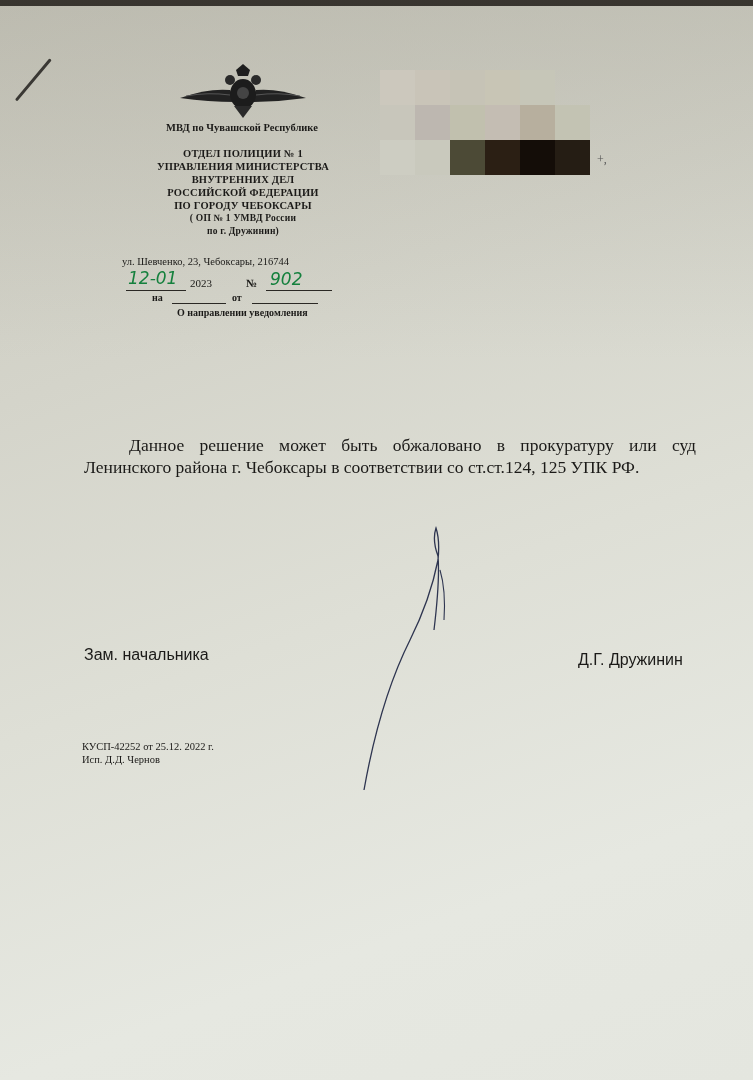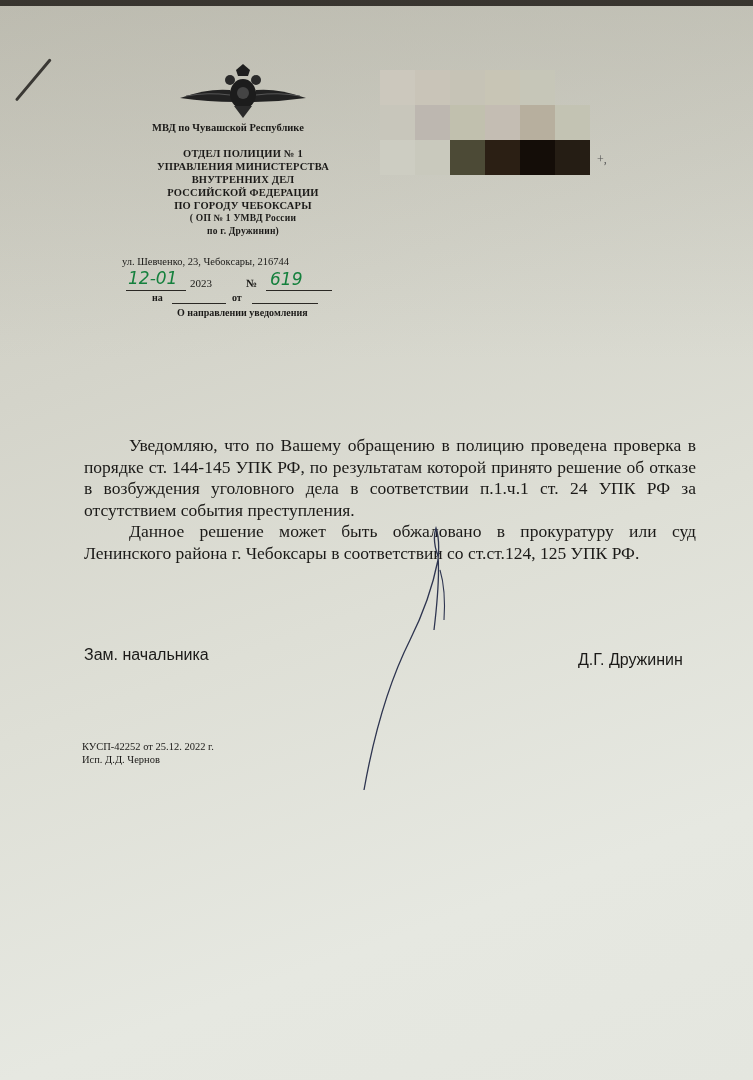--- a/index.html
+++ b/index.html
@@ -8,21 +8,21 @@
       background: linear-gradient(160deg, #c9c8bd 0%, #d4d4ca 30%, #dedfd6 55%, #e6e8e1 80%, #e4e6df 100%);
       font-family: "Liberation Serif", serif; color: #1b1a18;
     }
     .top-edge { position: absolute; left: 0; top: 0; width: 753px; height: 6px; background: #1a1613; }
     .shade { position: absolute; left: 0; top: 0; width: 753px; height: 360px;
       background: linear-gradient(180deg, rgba(150,148,135,0.25), rgba(150,148,135,0)); pointer-events: none; }
     .staple { position: absolute; left: 16px; top: 54px; width: 54px; height: 3px; background: #3a3834;
       transform: rotate(-50deg); transform-origin: left center; border-radius: 2px; top: 99px; }
     .header { position: absolute; left: 118px; top: 62px; width: 250px; text-align: center; font-weight: bold; }
     .emblem { display: block; margin: 0 auto 0 auto; width: 130px; height: 60px; }
-    .ministry { font-size: 10.5px; margin-top: 0px; margin-left: 34px; text-align: left; }
+    .ministry { font-size: 10.5px; margin-top: 0px; margin-left: 48px; text-align: left; }
     .dept { font-size: 10.5px; line-height: 13px; margin-top: 14px; letter-spacing: 0.2px; }
     .dept div { white-space: nowrap; }
     .address { position: absolute; left: 122px; top: 256px; font-size: 10.5px; font-weight: normal; }
     .date-row { position: absolute; left: 120px; top: 274px; font-size: 11px; width: 230px; height: 20px; }
     .handwritten { font-family: "DejaVu Sans", sans-serif; font-style: italic; color: #15803d; font-size: 17px; position: absolute; }
     .blank-line { position: absolute; border-bottom: 1px solid #2a2824; }
     .ref-row { position: absolute; left: 152px; top: 292px; font-size: 10px; font-weight: bold; width: 200px; height: 14px; }
     .subject { position: absolute; left: 177px; top: 307px; font-size: 10px; font-weight: bold; white-space: nowrap; }
     .redact { position: absolute; left: 380px; top: 70px; width: 300px; height: 110px; }
     .redact span { position: absolute; width: 35px; height: 35px; }
@@ -65,21 +65,21 @@
   </div>
 </div>
 
 <div class="address">ул. Шевченко, 23,  Чебоксары, 216744</div>
 
 <div class="date-row">
   <span class="handwritten" style="left:8px; top:-6px;">12-01</span>
   <div class="blank-line" style="left:6px; top:16px; width:60px;"></div>
   <span style="position:absolute; left:70px; top:3px;">2023</span>
   <span style="position:absolute; left:126px; top:3px; font-weight:bold;">№</span>
-  <span class="handwritten" style="left:150px; top:-5px;">619</span>
+  <span class="handwritten" style="left:150px; top:-5px;">902</span>
   <div class="blank-line" style="left:146px; top:16px; width:66px;"></div>
 </div>
 
 <div class="ref-row">
   <span style="position:absolute; left:0; top:0;">на</span>
   <div class="blank-line" style="left:20px; top:11px; width:54px;"></div>
   <span style="position:absolute; left:80px; top:0;">от</span>
   <div class="blank-line" style="left:100px; top:11px; width:66px;"></div>
 </div>
 
@@ -100,21 +100,20 @@
   <span style="left:0; top:70px; background:#cdcdc2;"></span>
   <span style="left:35px; top:70px; background:#c9c9bd;"></span>
   <span style="left:70px; top:70px; background:#4c4a36;"></span>
   <span style="left:105px; top:70px; background:#2b1f14;"></span>
   <span style="left:140px; top:70px; background:#140d08;"></span>
   <span style="left:175px; top:70px; background:#251d14;"></span>
 </div>
 <div class="comma">+,</div>
 
 <div class="body-text">
-  <p>Уведомляю, что по Вашему обращению в полицию проведена проверка в порядке  ст. 144-145 УПК РФ, по результатам которой принято решение об отказе в возбуждения уголовного дела  в соответствии п.1.ч.1 ст. 24 УПК РФ за отсутствием события преступления.</p>
   <p>Данное решение может быть обжаловано в прокуратуру или суд Ленинского района г. Чебоксары в соответствии со ст.ст.124, 125 УПК РФ.</p>
 </div>
 
 <div class="position">Зам. начальника</div>
 <div class="signer">Д.Г. Дружинин</div>
 
 <svg class="signature" viewBox="0 0 753 1080">
   <path d="M364 790 Q380 700 410 640 Q430 600 438 560 Q440 540 436 528 Q432 540 438 556 Q440 580 434 630" stroke="#2e3550" stroke-width="1.3" fill="none"></path>
   <path d="M440 570 Q446 590 444 620" stroke="#2e3550" stroke-width="1.1" fill="none"></path>
 </svg>

